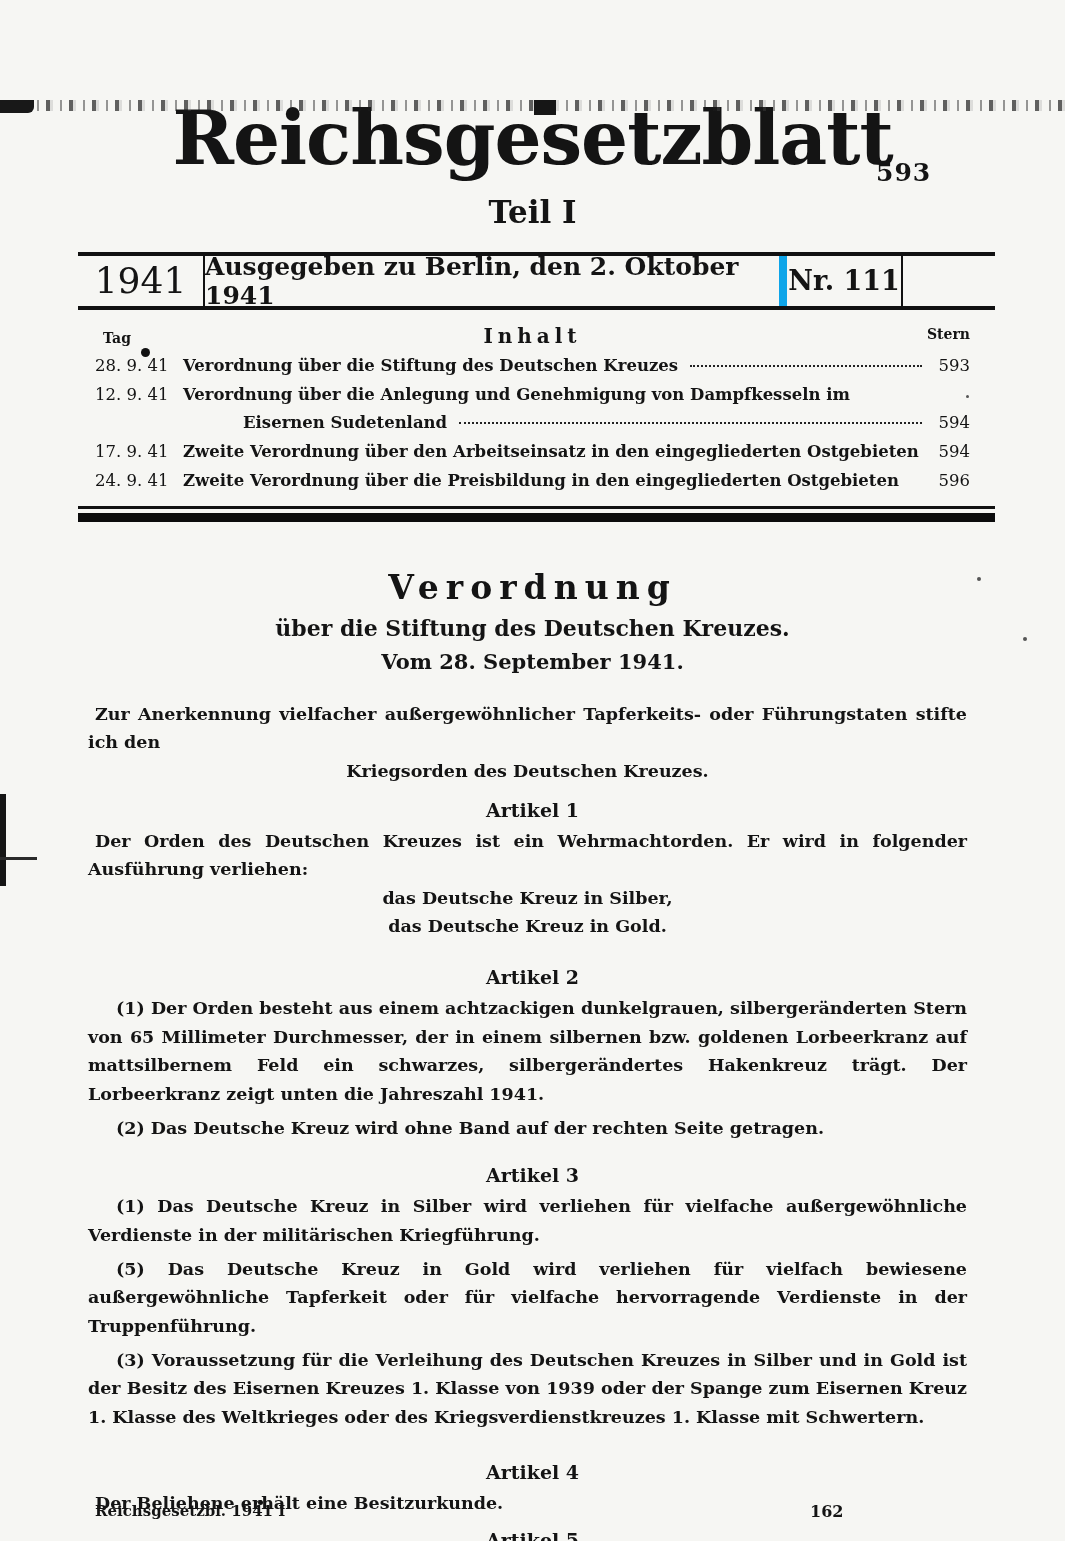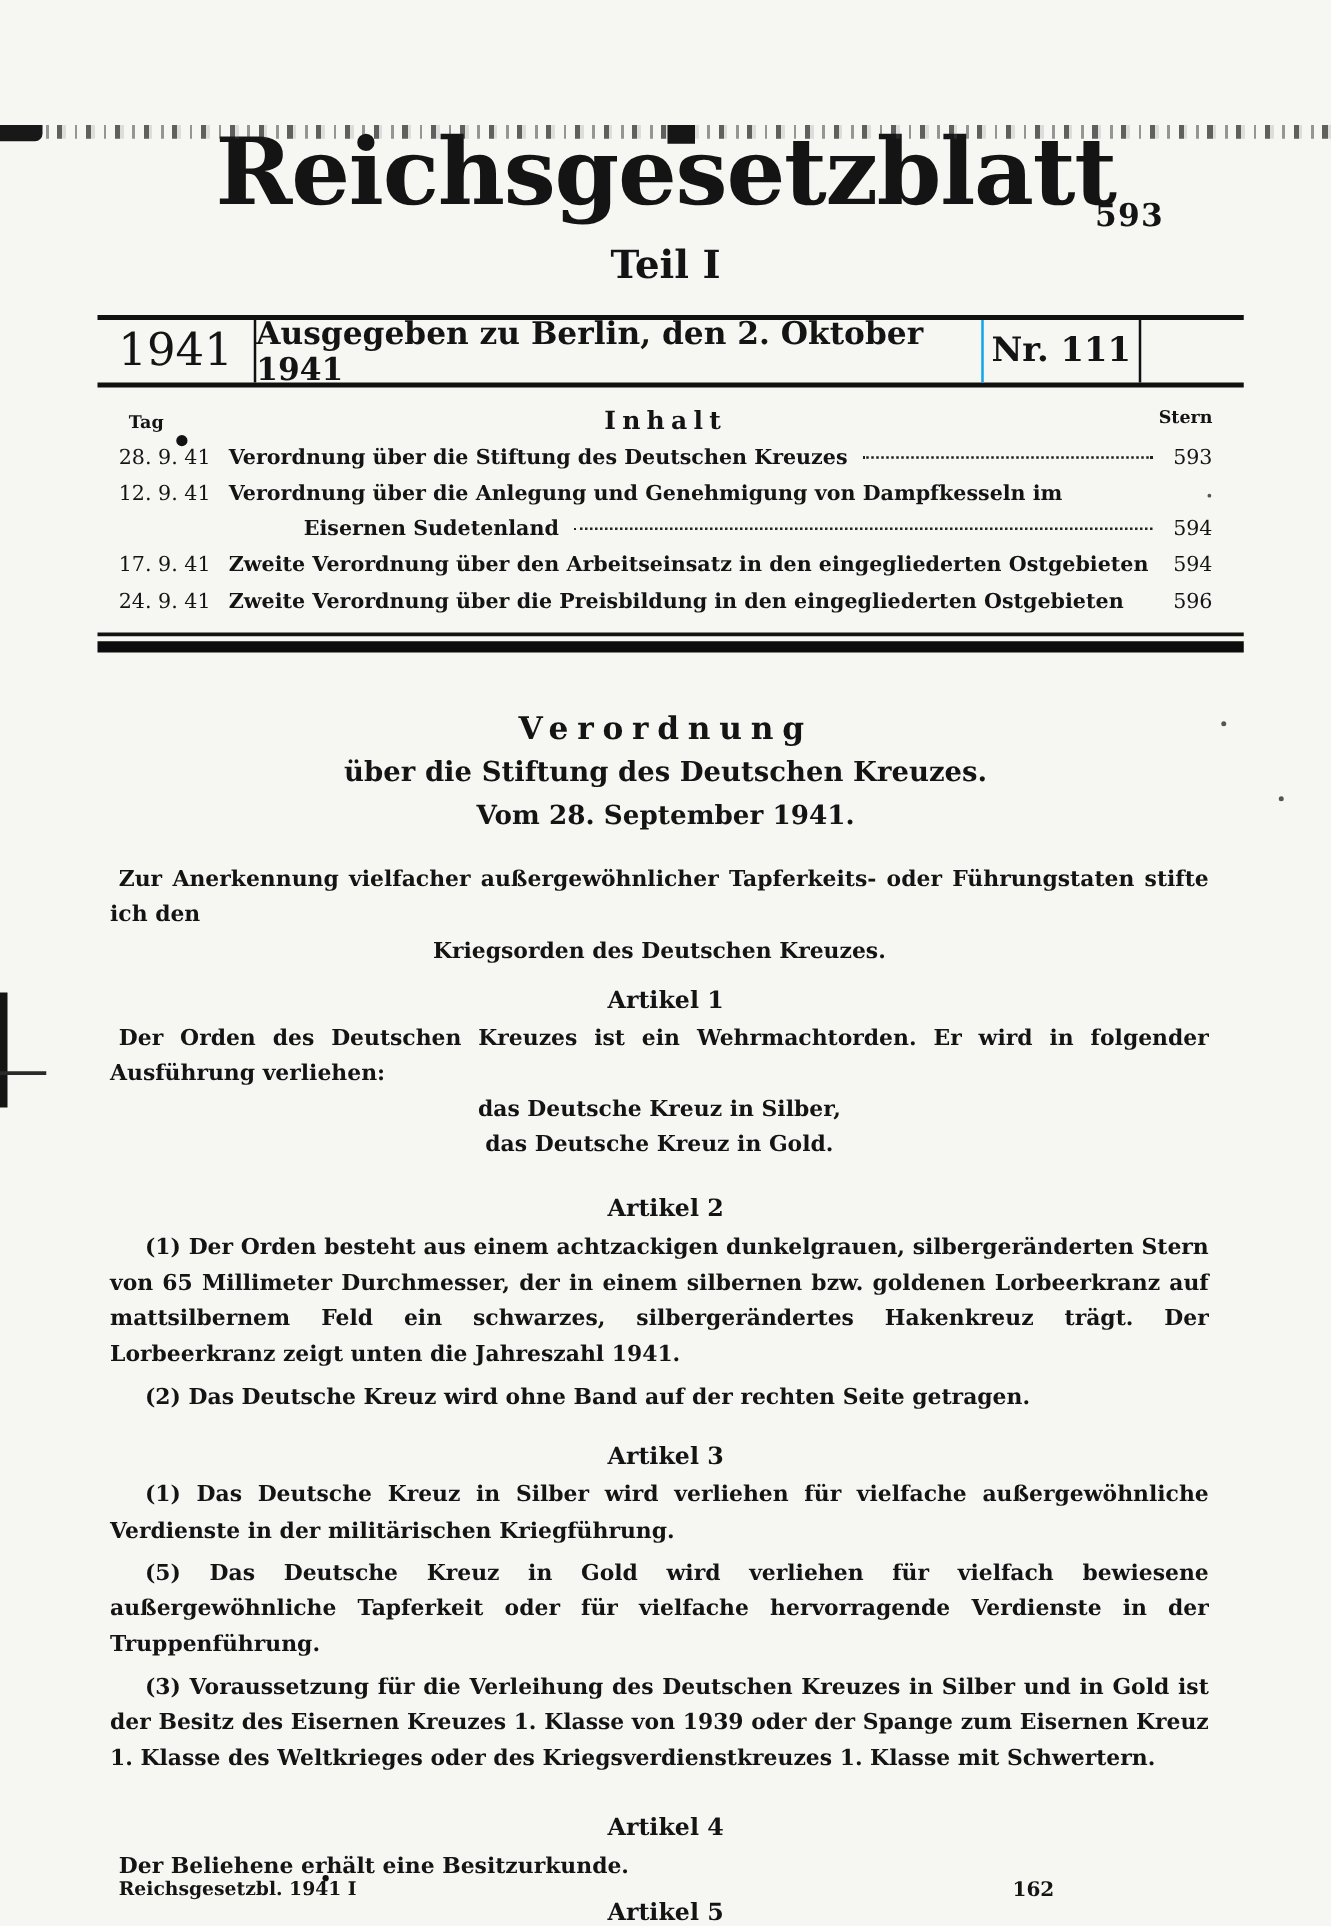--- a/index.html
+++ b/index.html
@@ -35,42 +35,42 @@
     font-family:"DejaVu Serif","Liberation Serif",serif;
   }
   .masthead-sub{margin:16px 0 0 0;text-align:center;font-size:31px;font-weight:bold;}
   .issue-box{
     position:relative;margin:22px 0 0 78px;width:917px;box-sizing:border-box;
     border-top:4px solid #111;border-bottom:4px solid #111;
     display:flex;align-items:stretch;height:58px;
   }
   .issue-box .cell{display:flex;align-items:center;justify-content:center;box-sizing:border-box;}
   .cell-year{width:127px;font-size:36px;border-right:2px solid #111;}
-  .cell-issue{width:582px;font-size:25px;font-weight:bold;border-right:2px solid #0ea5e9;}
-  .cell-number{width:126px;font-size:27px;font-weight:bold;border-right:2px solid #111;}
+  .cell-issue{width:582px;font-size:25px;font-weight:bold;border-right:8px solid #0ea5e9;}
+  .cell-number{width:116px;font-size:27px;font-weight:bold;border-right:2px solid #111;}
   .cell-spacer{flex:1;}
   
   .toc{margin:14px 95px 0 95px;}
   .toc-head{position:relative;height:28px;}
   .toc-head .tag{position:absolute;left:8px;top:6px;font-size:14px;font-weight:bold;}
   .toc-head .inhalt{position:absolute;left:0;right:0;text-align:center;font-size:20px;font-weight:bold;letter-spacing:5px;}
   .toc-head .seite{position:absolute;right:0;top:2px;font-size:14px;font-weight:bold;}
   .toc-row{display:flex;align-items:baseline;font-size:16.5px;font-weight:bold;line-height:1.75;}
   .toc-date{width:88px;flex:none;font-weight:normal;font-size:16.5px;position:relative;}
   .toc-text{flex:none;padding-right:6px;}
   .toc-leader{flex:1;border-bottom:2px dotted #222;transform:translateY(-4px);margin:0 6px;}
   .toc-page{flex:none;width:42px;text-align:right;font-weight:normal;}
   .toc-cont{display:flex;align-items:baseline;font-size:16.5px;font-weight:bold;line-height:1.75;}
   .toc-cont .indent{width:148px;flex:none;}
   .ink-spot{position:absolute;left:46px;top:-4px;width:9px;height:9px;border-radius:50%;background:#111;}
   .double-rule{margin:10px 0 0 78px;width:917px;}
   .double-rule .thin{height:3px;background:#111;}
   .double-rule .thick{height:9px;background:#0c0c0c;margin-top:4px;}
   
-  .decree-head1{margin:46px 0 0 0;text-align:center;font-size:25px;font-weight:bold;letter-spacing:7px;}
+  .decree-head1{margin:46px 0 0 0;text-align:center;font-size:33px;font-weight:bold;letter-spacing:7px;}
   .decree-head2{margin:8px 0 0 0;text-align:center;font-size:22px;font-weight:bold;}
   .decree-date{margin:8px 0 0 0;text-align:center;font-size:21px;font-weight:bold;}
   .bodytext{margin:0 98px 0 88px;font-size:17.5px;font-weight:bold;line-height:1.62;text-align:justify;}
   .preamble{margin-top:26px;}
   .preamble .l2{text-align:center;}
   .art-title{text-align:center;font-size:19px;font-weight:bold;margin:18px 0 6px 0;}
   .para{margin:0;text-indent:1.6em;}
   .para.noindent{text-indent:0.4em;}
   .centerline{text-align:center;margin:0;}
   .a1 .art-title{margin-top:14px;}

